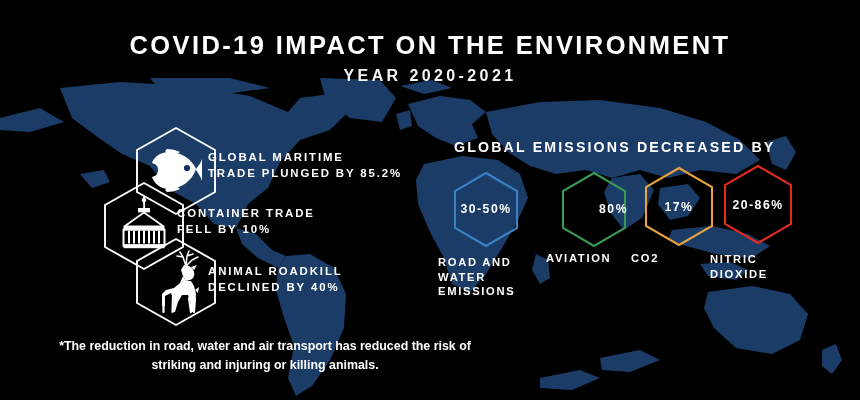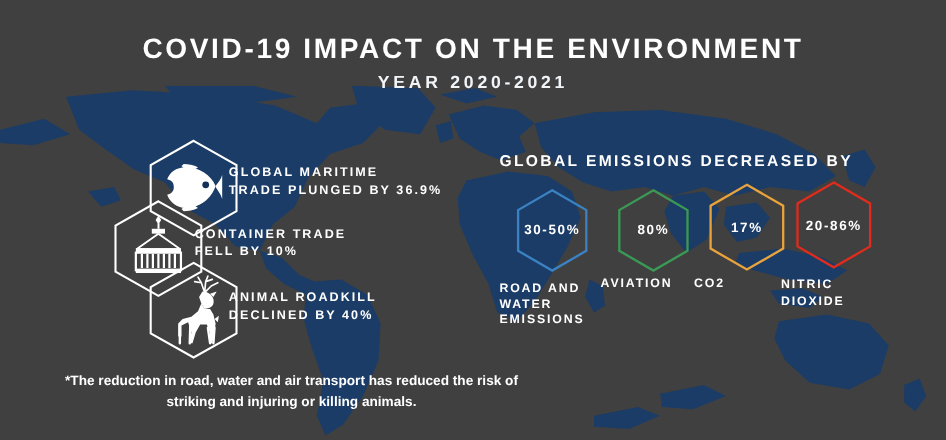--- a/index.html
+++ b/index.html
@@ -6,21 +6,21 @@
   html,body { background:#0e2a4d; }
   body {
     width:860px; height:400px;
     font-family:"Liberation Sans", sans-serif;
     overflow:hidden;
     position:relative;
   }
   #infographic {
     position:absolute; inset:0;
     width:860px; height:400px;
-    background:#404040;
+    background:#000000;
     overflow:hidden;
   }
   
   #worldmap {
     position:absolute; left:0; top:78px;
     width:860px; height:322px;
     opacity:1;
     pointer-events:none;
   }
   
@@ -150,21 +150,21 @@
             <path d="M20 4 C32 4 43 11 47 21 C43 33 32 41 20 41 C11 41 5 35 3 29 C7 28 9 26 9 22 C9 18 7 16 3 15 C5 9 11 4 20 4 Z"></path>
             <path d="M47 21 C49 18 52 15 53 11 L53 33 C52 29 49 25 47 22 Z"></path>
             <path d="M18 1 C22 1 27 2 31 4 L24 9 C21 7 18 5 16 3 Z"></path>
             <path d="M18 44 C22 44 27 43 31 41 L24 36 C21 38 18 40 16 42 Z"></path>
             <circle cx="38" cy="20" r="3.1" fill="#123159"></circle>
           </g>
         </svg>
       </span>
       <div class="stat-text" style="left:75px; top:25px;">
         <div>GLOBAL MARITIME</div>
-        <div>TRADE PLUNGED BY 36.9%</div>
+        <div>TRADE PLUNGED BY 85.2%</div>
       </div>
     </div>
 
     <div class="stat-row" style="left:101px; top:180px; width:300px; height:90px;">
       <svg class="hex-outline" width="86" height="92" viewBox="0 0 86 92">
         <polygon points="43,3 82,25 82,67 43,89 4,67 4,25" fill="none" stroke="#ffffff" stroke-width="1.9"></polygon>
       </svg>
       <span class="icon-wrap" style="left:13px; top:16px;">
         <svg width="60" height="60" viewBox="0 0 60 60">
           <g fill="#ffffff" stroke="#ffffff">
@@ -221,37 +221,37 @@
       <div class="stat-text" style="left:75px; top:28px;">
         <div>ANIMAL ROADKILL</div>
         <div>DECLINED BY 40%</div>
       </div>
     </div>
   </div>
 
   <div id="right-col">
     <div id="emissions-heading">GLOBAL EMISSIONS DECREASED BY</div>
 
-    <div class="emission-item" style="left:468px; top:171px; width:68px; height:78px;">
+    <div class="emission-item" style="left:452px; top:171px; width:68px; height:78px;">
       <svg class="emission-hex" width="68" height="78" viewBox="0 0 68 78">
         <polygon points="34,2 65,20 65,57 34,75 3,57 3,20" fill="none" stroke="#3b82c4" stroke-width="2.1"></polygon>
       </svg>
       <div class="emission-value" style="top:31px;">30-50%</div>
       <div class="emission-label" style="left:-14px; top:84px; width:96px;">
         <div>ROAD AND</div>
         <div>WATER</div>
         <div>EMISSIONS</div>
       </div>
     </div>
 
     <div class="emission-item" style="left:560px; top:171px; width:68px; height:78px;">
       <svg class="emission-hex" width="68" height="78" viewBox="0 0 68 78">
         <polygon points="34,2 65,20 65,57 34,75 3,57 3,20" fill="none" stroke="#3a9a55" stroke-width="2.1"></polygon>
       </svg>
-      <div class="emission-value" style="top:31px;">80%</div>
+      <div class="emission-value" style="top:31px;text-align:right;">80%</div>
       <div class="emission-label" style="left:-14px; top:80px; width:96px;">
         <div>AVIATION</div>
       </div>
     </div>
 
     <div class="emission-item" style="left:643px; top:166px; width:72px; height:82px;">
       <svg class="emission-hex" width="72" height="82" viewBox="0 0 72 82">
         <polygon points="36,2 69,21 69,60 36,79 3,60 3,21" fill="none" stroke="#e8a33d" stroke-width="2.1"></polygon>
       </svg>
       <div class="emission-value" style="top:34px;">17%</div>

